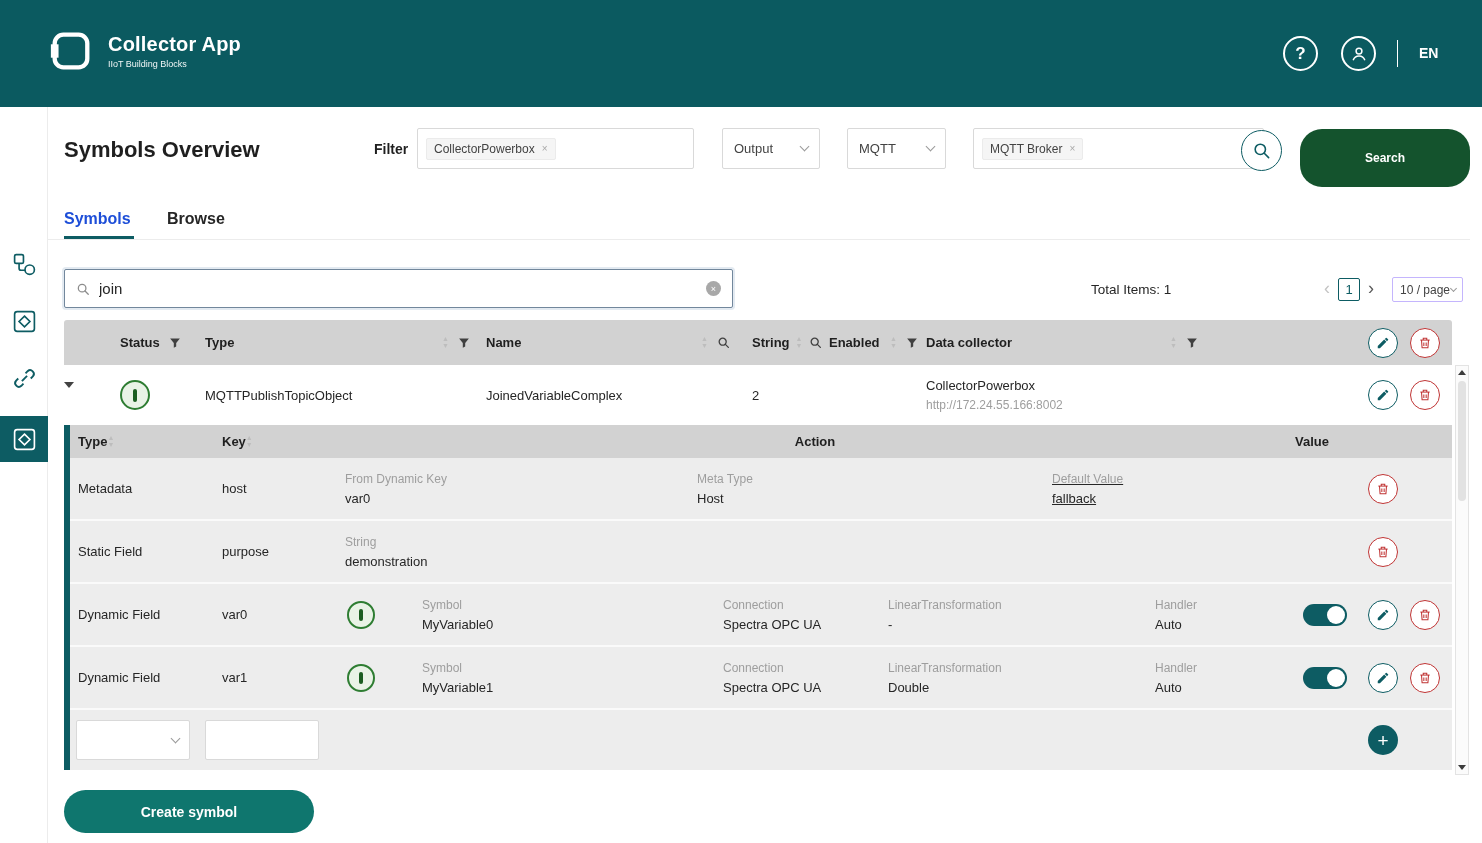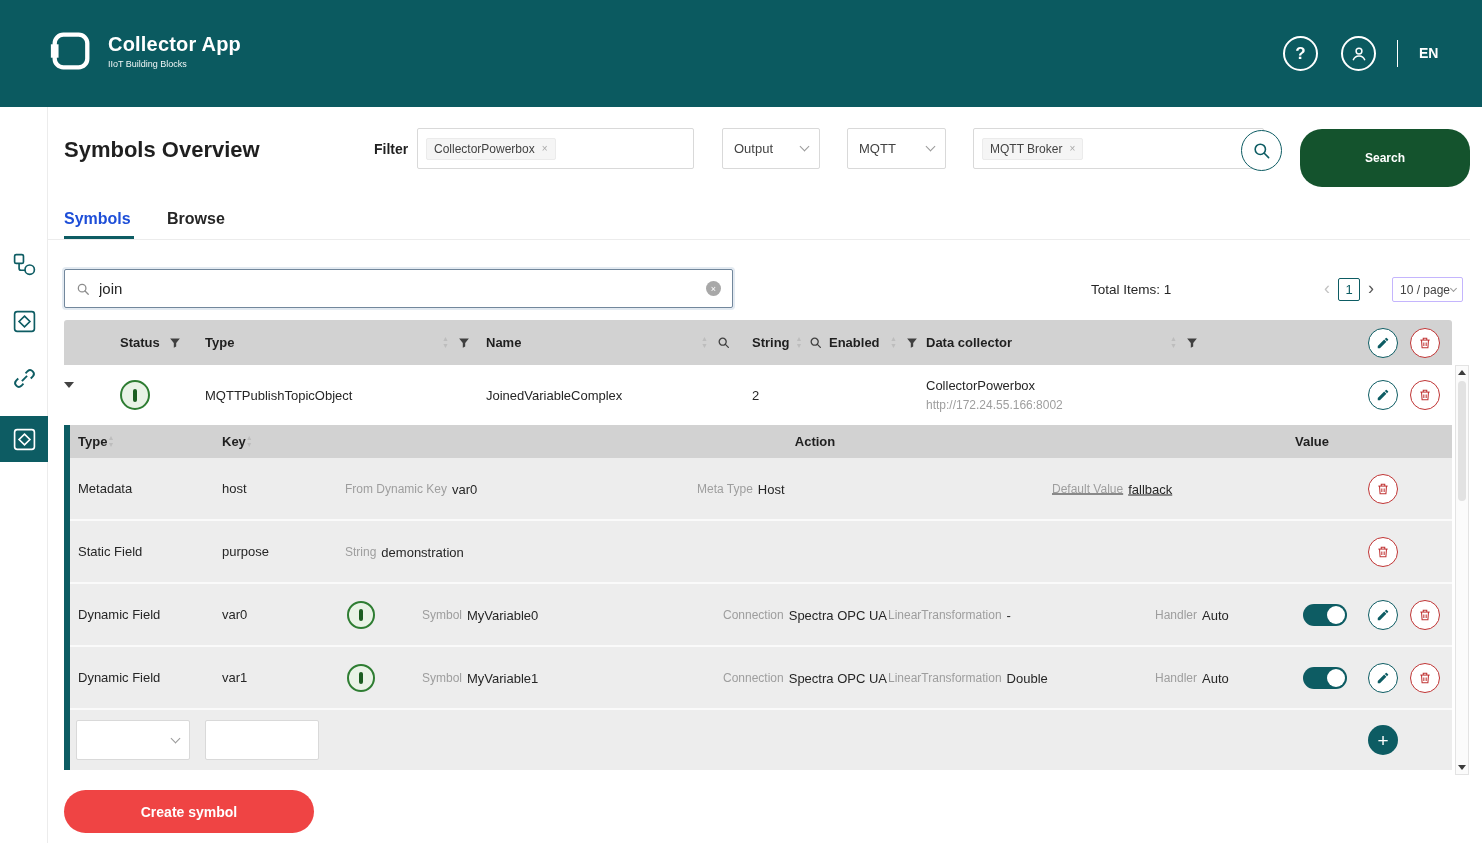--- a/index.html
+++ b/index.html
@@ -123,21 +123,21 @@
   .sh-type { padding-left:8px; padding-right:22px; }
   .sh-key { padding-left:7px; padding-right:22px; }
   .sh-value { padding-left:5px; }
   .sh-action { justify-content:center; }
   .sub-row { height:63px; background:#ededed; border-bottom:2px solid #fafafa;
     display:grid; grid-template-columns:145px 125px 950px auto; align-items:center; font-size:13px; }
   .sub-row:last-child { border-bottom:none; height:60px; }
   .sr-type { padding-left:8px; }
   .sr-key { padding-left:7px; }
   .sr-value { position:relative; height:100%; }
-  .field { position:absolute; top:50%; transform:translateY(-50%); display:flex; flex-direction:row; gap:5px; }
+  .field { position:absolute; top:50%; transform:translateY(-50%); display:flex; flex-direction:column; gap:5px; }
   .field .lbl { font-size:12px; color:#9e9e9e; }
   .field .val { font-size:13px; color:#262626; }
   .sr-status { position:absolute; left:0; top:50%; transform:translateY(-50%); width:42px; display:flex; justify-content:center; }
   .sr-status .status-circle { width:28px; height:28px; }
   .sr-status .bar { height:12px; }
   .f1 { left:5px; } .f2 { left:357px; } .f3 { left:712px;text-decoration:underline; }
   .d1 { left:82px; } .d2 { left:383px; } .d3 { left:548px; } .d4 { left:815px; }
   .sr-action-single { display:flex; justify-content:flex-end; padding-right:54px; align-items:center; }
   .sr-action-multi { display:flex; justify-content:flex-end; gap:12px; padding-right:12px; align-items:center; }
   .sr-action-multi .toggle { margin-right:9px; }
@@ -150,21 +150,21 @@
 
   
   .vscroll { position:absolute; left:1455px; top:365px; width:14px; height:410px; background:#fbfbfb;
     border:1px solid #e3e3e3; display:flex; flex-direction:column; align-items:center; padding:4px 0; cursor:pointer; }
   .sb-up { width:0; height:0; border-left:4px solid transparent; border-right:4px solid transparent; border-bottom:5px solid #3c3c3c; }
   .sb-down { width:0; height:0; border-left:4px solid transparent; border-right:4px solid transparent; border-top:5px solid #3c3c3c; margin-top:auto; }
   .sb-thumb { width:8px; height:120px; background:#e2e2e2; border-radius:4px; margin-top:6px; }
 
   
   .create-btn { position:absolute; left:64px; top:790px; width:250px; height:43px; border-radius:22px; border:none;
-    background:#ef4444; color:#fff; font-size:14px; font-weight:bold; font-family:inherit; cursor:pointer; }
+    background:#0f766e; color:#fff; font-size:14px; font-weight:bold; font-family:inherit; cursor:pointer; }
 </style>
 </head>
 <body>
 
 <header class="topbar">
   <span class="logo-wrap">
     <svg viewBox="0 0 48 48" fill="none" stroke="#ffffff">
       <rect x="7" y="7" width="34" height="34" rx="9" stroke-width="4.5"></rect>
       <path d="M7 31V17" stroke-width="8"></path>
     </svg>

